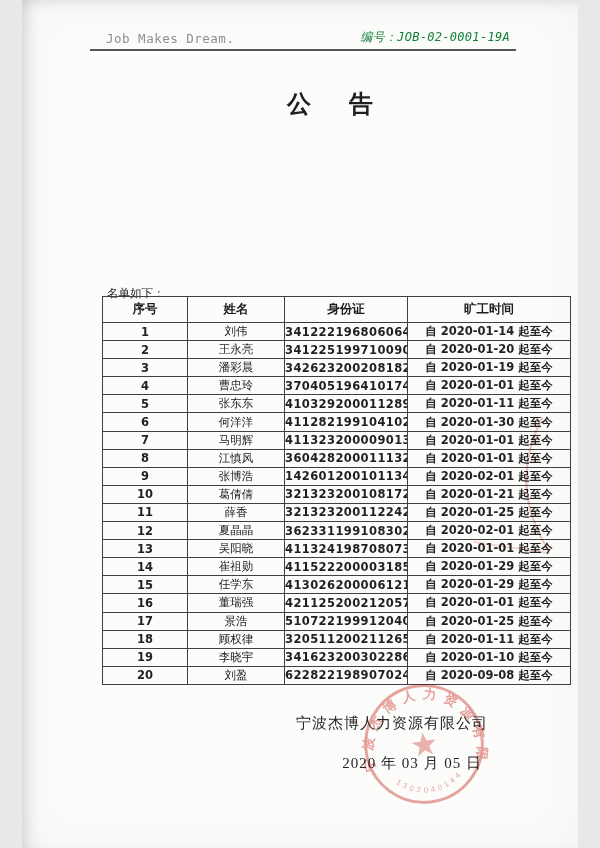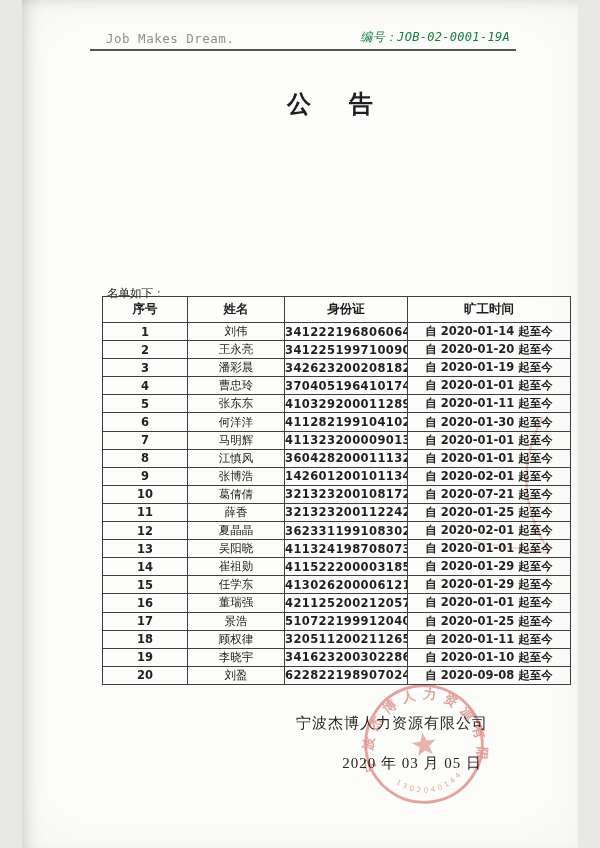--- a/index.html
+++ b/index.html
@@ -169,21 +169,21 @@
         <tr>
           <td class="c0">9</td>
           <td class="c1">张博浩</td>
           <td class="c2">142601200101134410</td>
           <td class="c3">自 2020-02-01 起至今</td>
         </tr>
         <tr>
           <td class="c0">10</td>
           <td class="c1">葛倩倩</td>
           <td class="c2">321323200108172123</td>
-          <td class="c3">自 2020-07-21 起至今</td>
+          <td class="c3">自 2020-01-21 起至今</td>
         </tr>
         <tr>
           <td class="c0">11</td>
           <td class="c1">薛香</td>
           <td class="c2">321323200112242147</td>
           <td class="c3">自 2020-01-25 起至今</td>
         </tr>
         <tr>
           <td class="c0">12</td>
           <td class="c1">夏晶晶</td>

